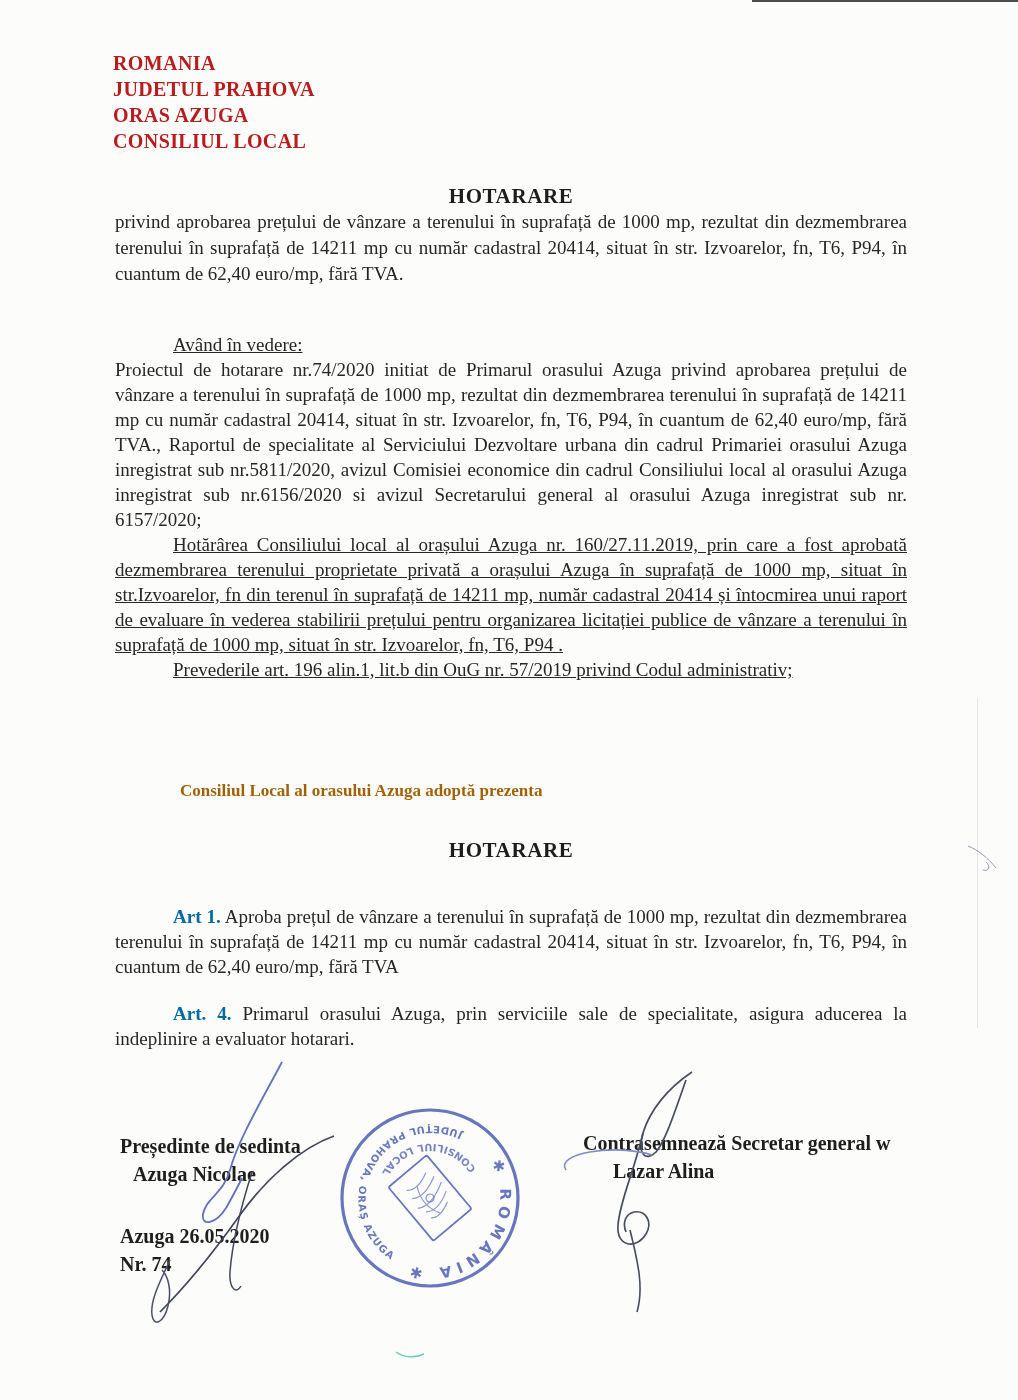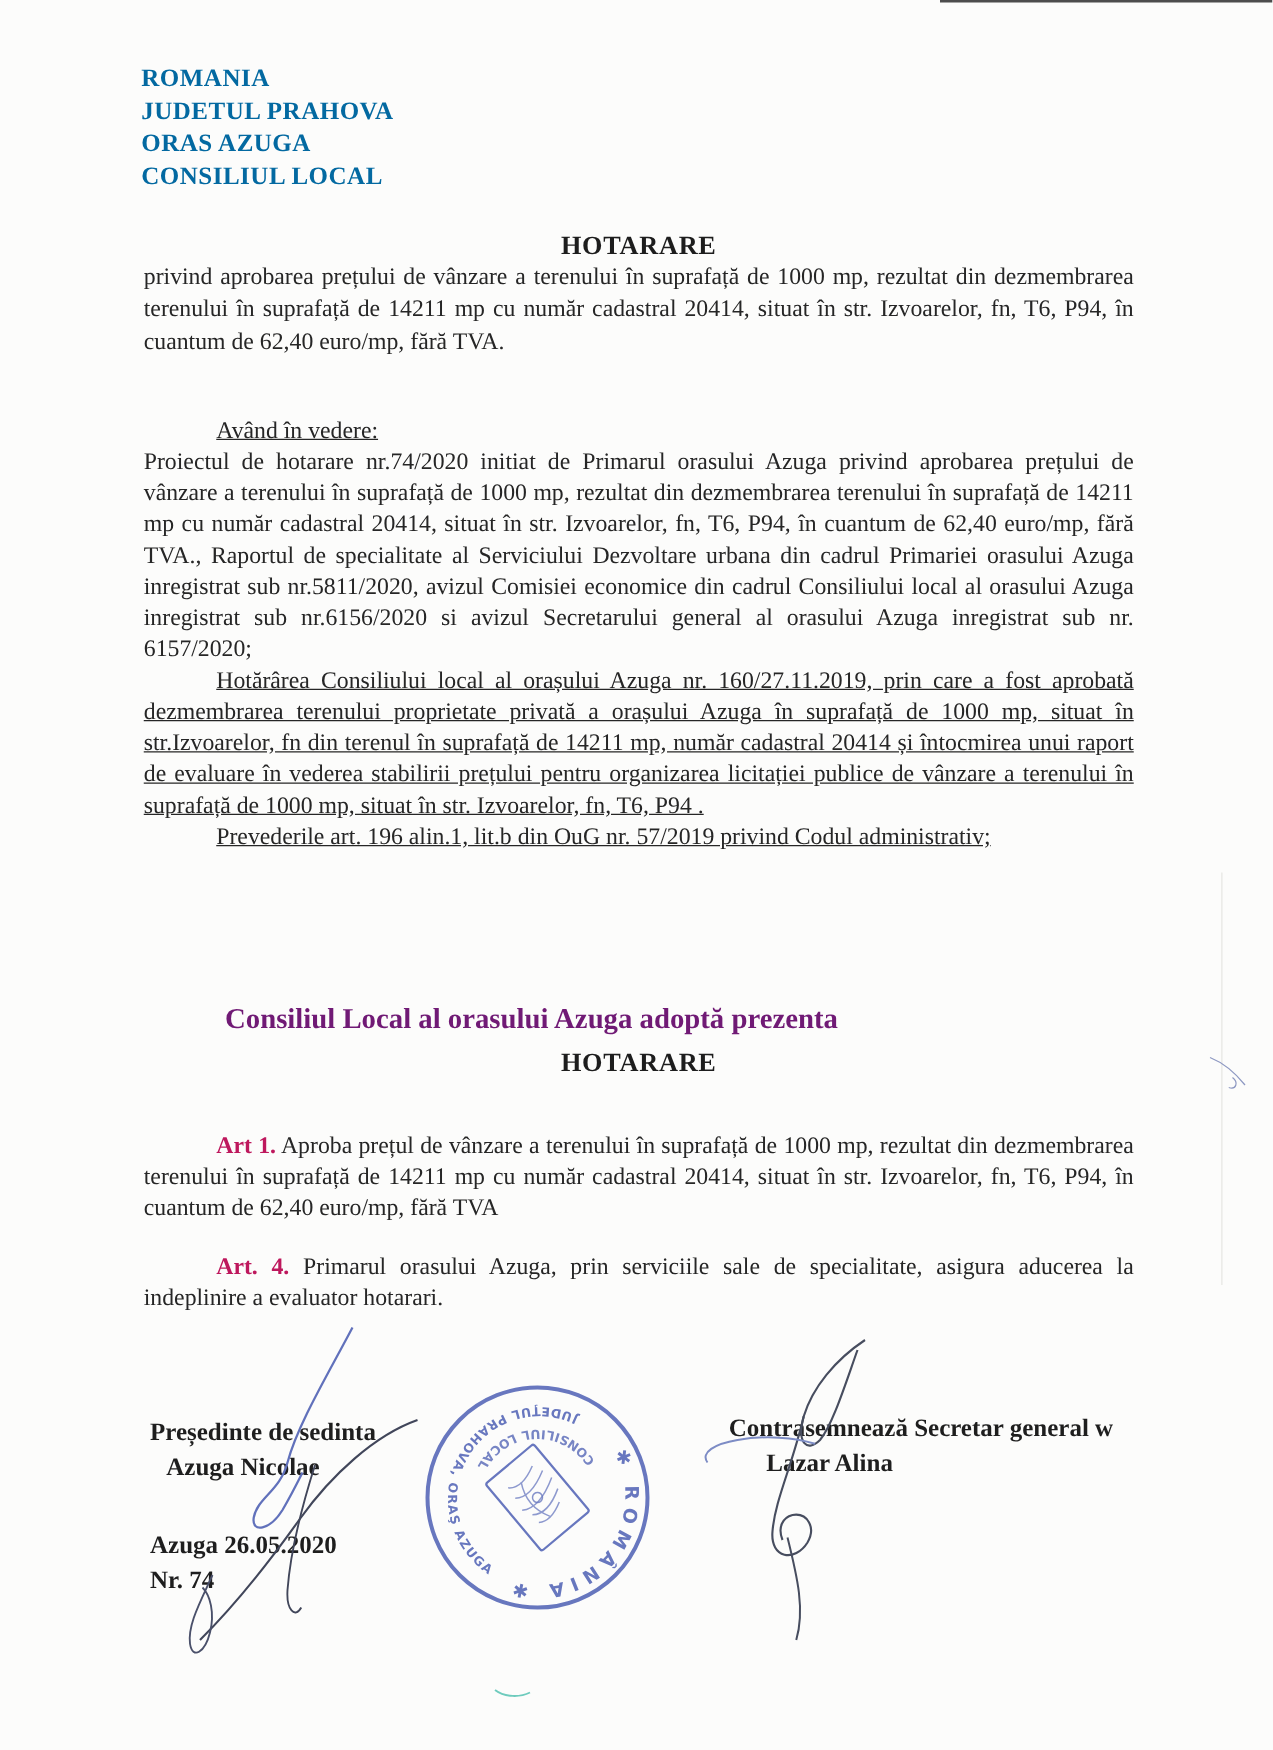--- a/index.html
+++ b/index.html
@@ -4,31 +4,31 @@
 <style>
   html,body{margin:0;padding:0;}
   body{
     width:1018px;height:1400px;position:relative;
     background:#fcfcfb;
     font-family:"Liberation Serif","DejaVu Serif",serif;
     color:#262626;
     -webkit-font-smoothing:antialiased;
   }
   .abs{position:absolute;}
-  .letterhead{top:50px;left:113px;font-weight:bold;font-size:20px;line-height:26px;color:#0369a1;letter-spacing:.4px;}
+  .letterhead{top:50px;left:113px;font-weight:bold;font-size:20px;line-height:26px;color:#b91c1c;letter-spacing:.4px;}
   .doc-title{top:184px;left:115px;width:792px;text-align:center;font-weight:bold;font-size:21px;color:#1d1d1d;letter-spacing:.6px;}
   .doc-title2{top:838px;left:115px;width:792px;text-align:center;font-weight:bold;font-size:21px;color:#1d1d1d;letter-spacing:.6px;}
   .intro{top:209px;left:115px;width:792px;font-size:19px;line-height:26px;text-align:justify;}
   .bodycol{top:332px;left:115px;width:792px;font-size:19px;line-height:25px;}
   .bodycol p{margin:0;text-align:justify;}
   .indent{text-indent:58px;text-decoration:underline;}
   .gap-top{margin-top:22px !important;}
-  .adopt{top:802px;left:180px;font-weight:bold;font-size:23px;color:#701a75;}
+  .adopt{top:781px;left:180px;font-weight:bold;font-size:17px;color:#a16207;}
   .artp{left:115px;width:792px;font-size:19px;line-height:25px;text-align:justify;text-indent:58px;}
-  .bold{font-weight:bold;color:#be185d;}
+  .bold{font-weight:bold;color:#0369a1;}
   .sig{font-weight:bold;font-size:20px;color:#1e1e1e;margin-top:20px;}
   .scan-edge-top{top:0;left:752px;width:266px;height:2px;background:#4d4d4d;}
   .scan-line-right{top:698px;left:977px;width:1px;height:330px;background:#e6e6e3;}
   svg{display:block;}
   .overlay{pointer-events:none;}
 </style>
 </head>
 <body>
 
 <div class="abs scan-edge-top"></div>

